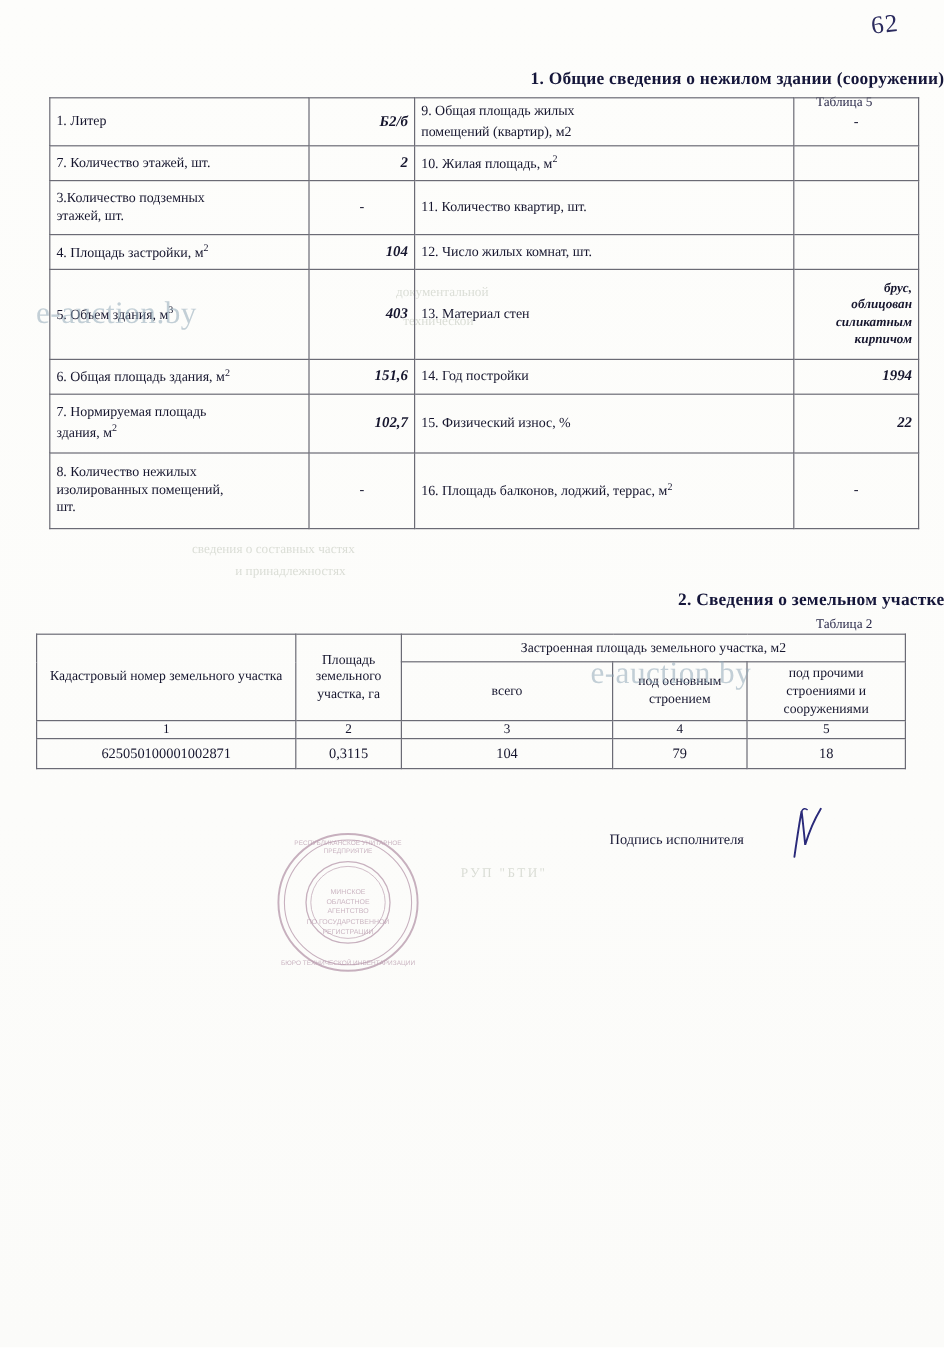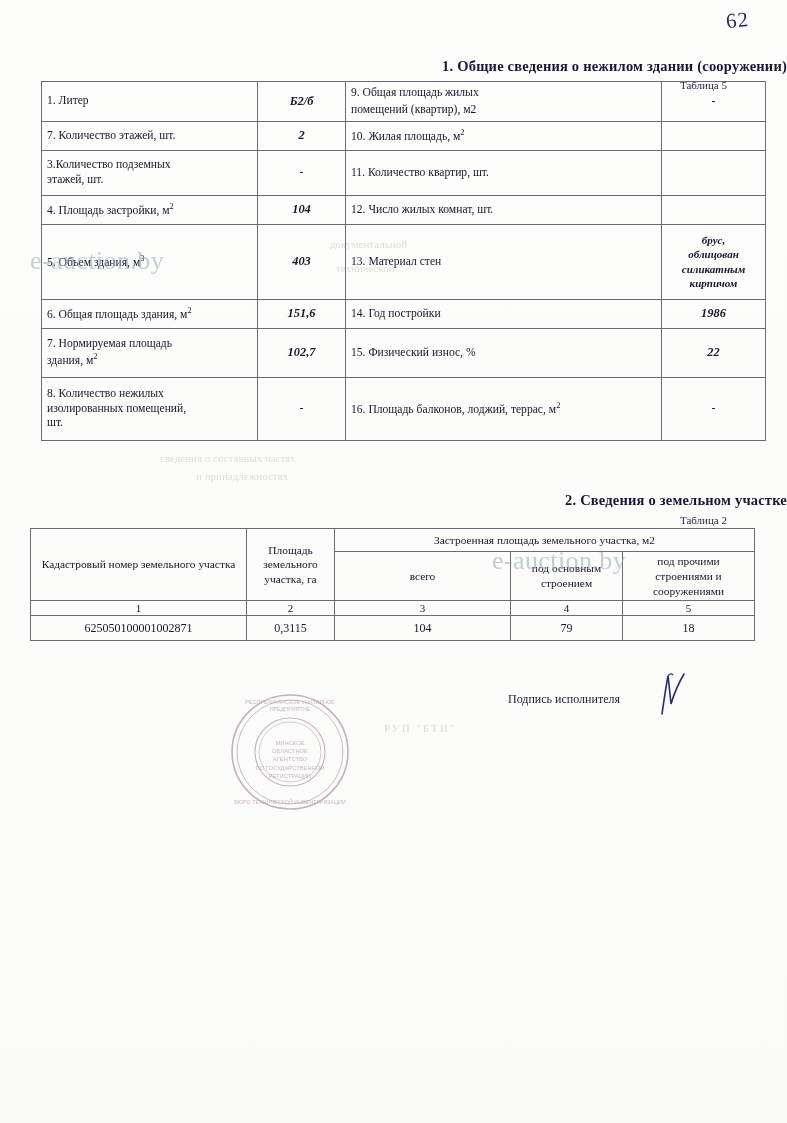--- a/index.html
+++ b/index.html
@@ -69,21 +69,21 @@
   #table1 {
     top: 81px;
     left: 30px;
     width: 724px;
     margin-left: 11px;
   }
   #table1 td.lbl {
     text-align: left;
   }
   #table1 td.val {
-    text-align: center;
+    text-align: right;
     font-style: italic;
     font-weight: bold;
     font-size: 12.4px;
   }
   #table1 td.dash {
     text-align: center;
     font-style: normal;
     font-weight: normal;
     font-size: 12px;
   }
@@ -224,21 +224,21 @@
       <tr>
         <td class="lbl" style="height:70px">5. Объем здания, м<span class="sup">3</span></td>
         <td class="val">403</td>
         <td class="lbl">13. Материал стен</td>
         <td class="val" style="font-size:11px;line-height:1.3">брус,<br>облицован<br>силикатным<br>кирпичом</td>
       </tr>
       <tr>
         <td class="lbl" style="height:24px">6. Общая площадь здания, м<span class="sup">2</span></td>
         <td class="val">151,6</td>
         <td class="lbl">14. Год постройки</td>
-        <td class="val">1986</td>
+        <td class="val">1994</td>
       </tr>
       <tr>
         <td class="lbl" style="height:44px">7. Нормируемая площадь<br>здания, м<span class="sup">2</span></td>
         <td class="val">102,7</td>
         <td class="lbl">15. Физический износ, %</td>
         <td class="val">22</td>
       </tr>
       <tr>
         <td class="lbl" style="height:58px">8. Количество нежилых<br>изолированных помещений,<br>шт.</td>
         <td class="val dash">-</td>

